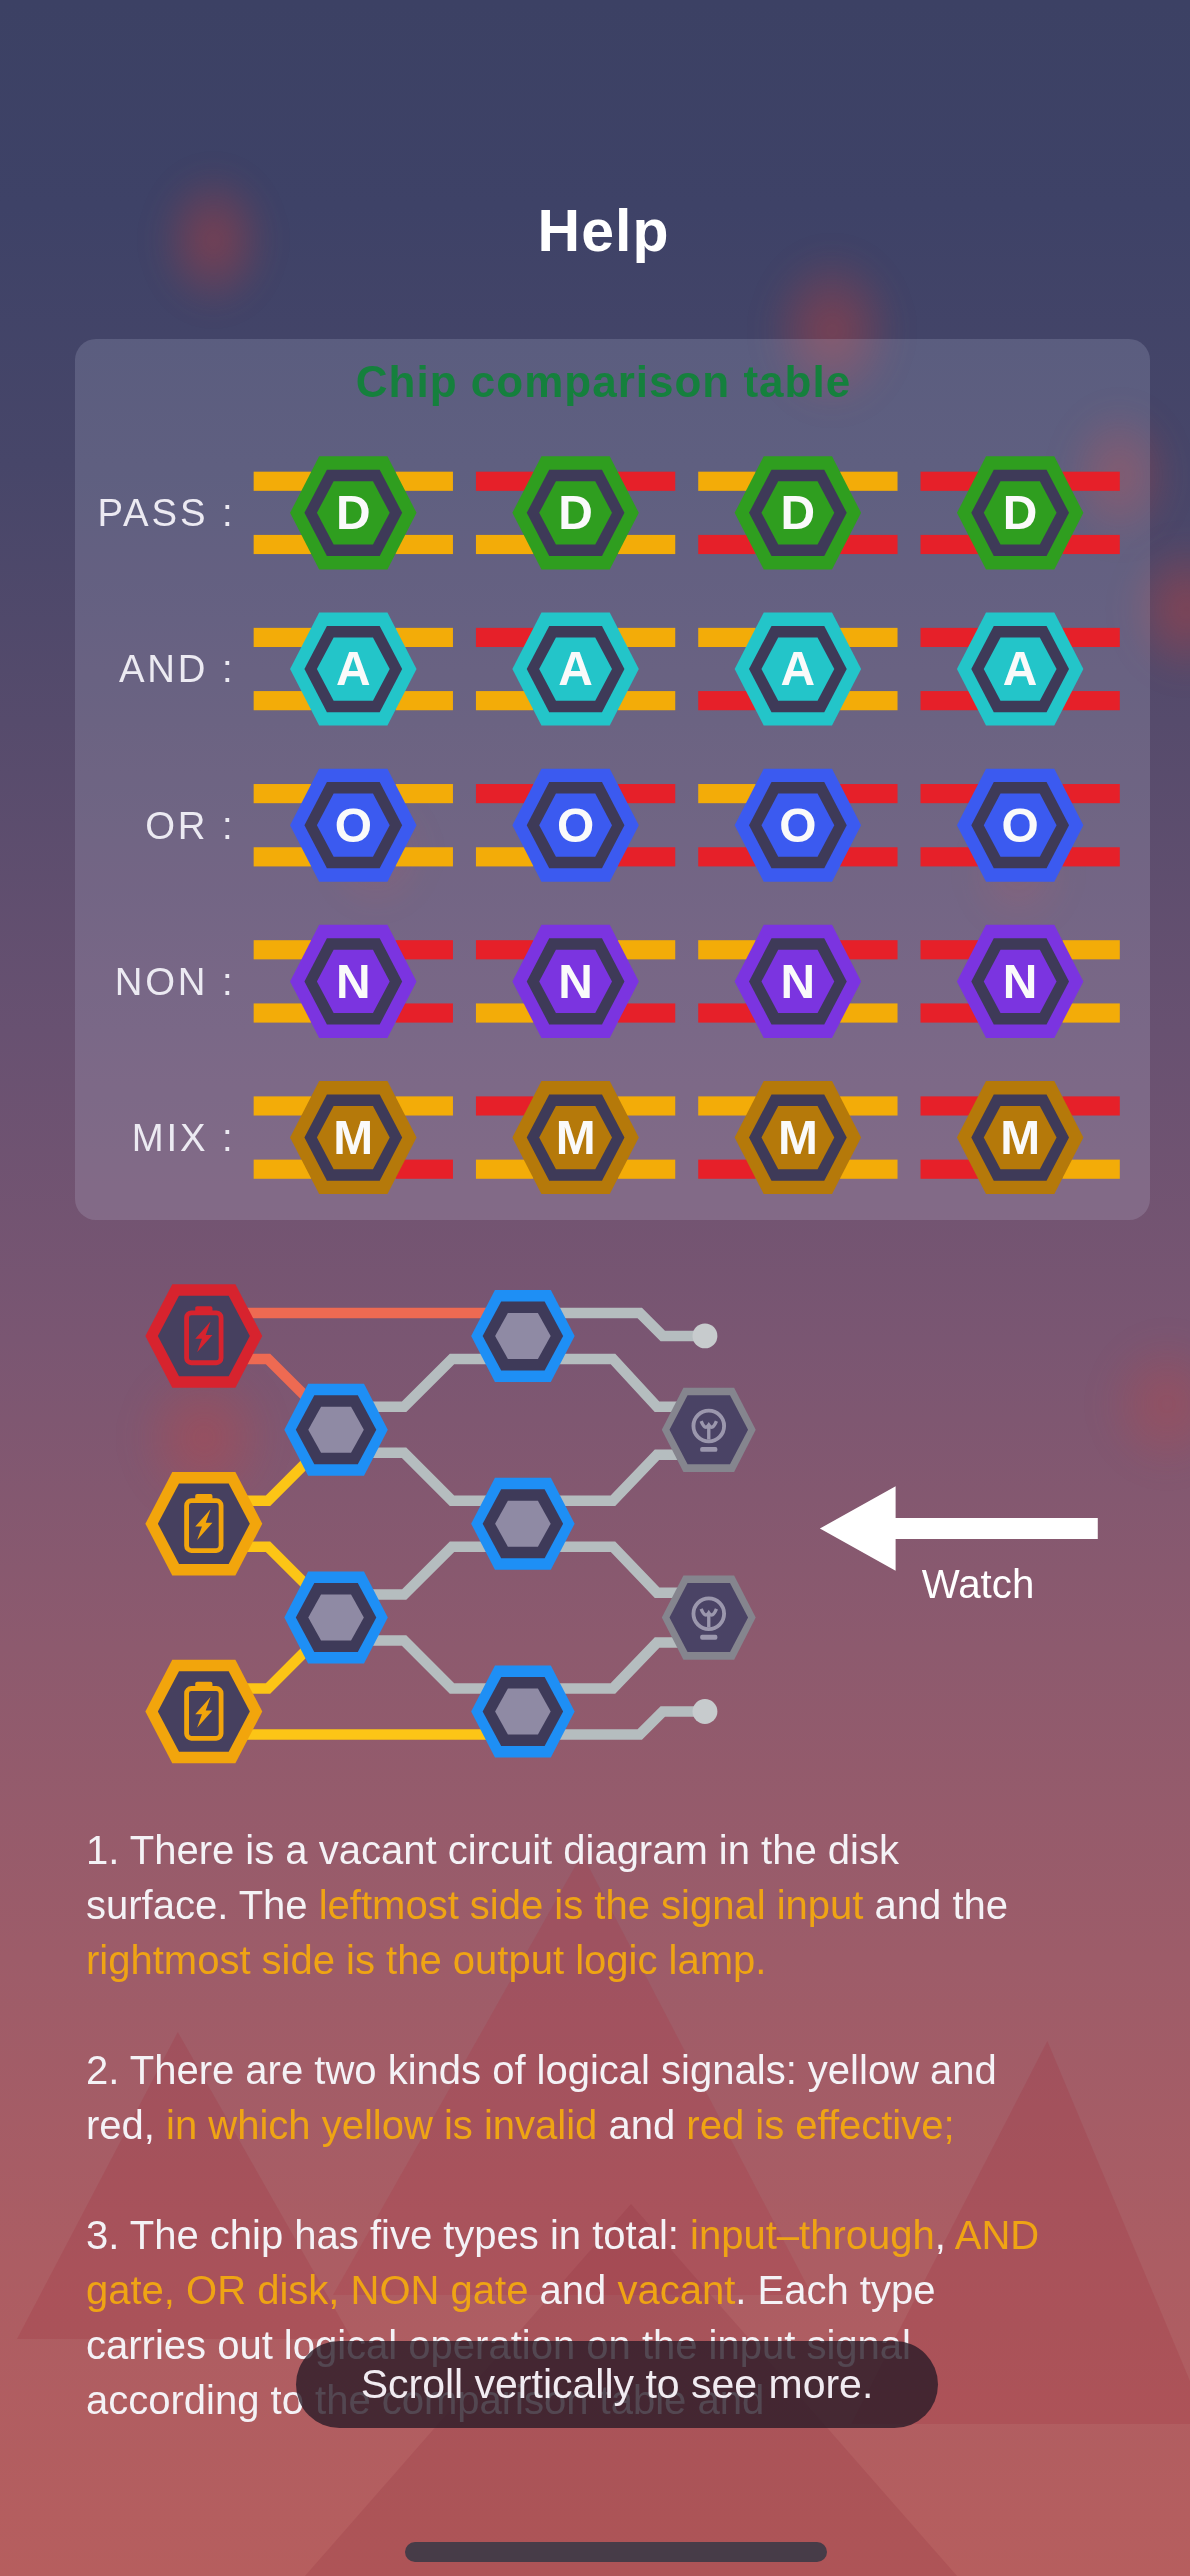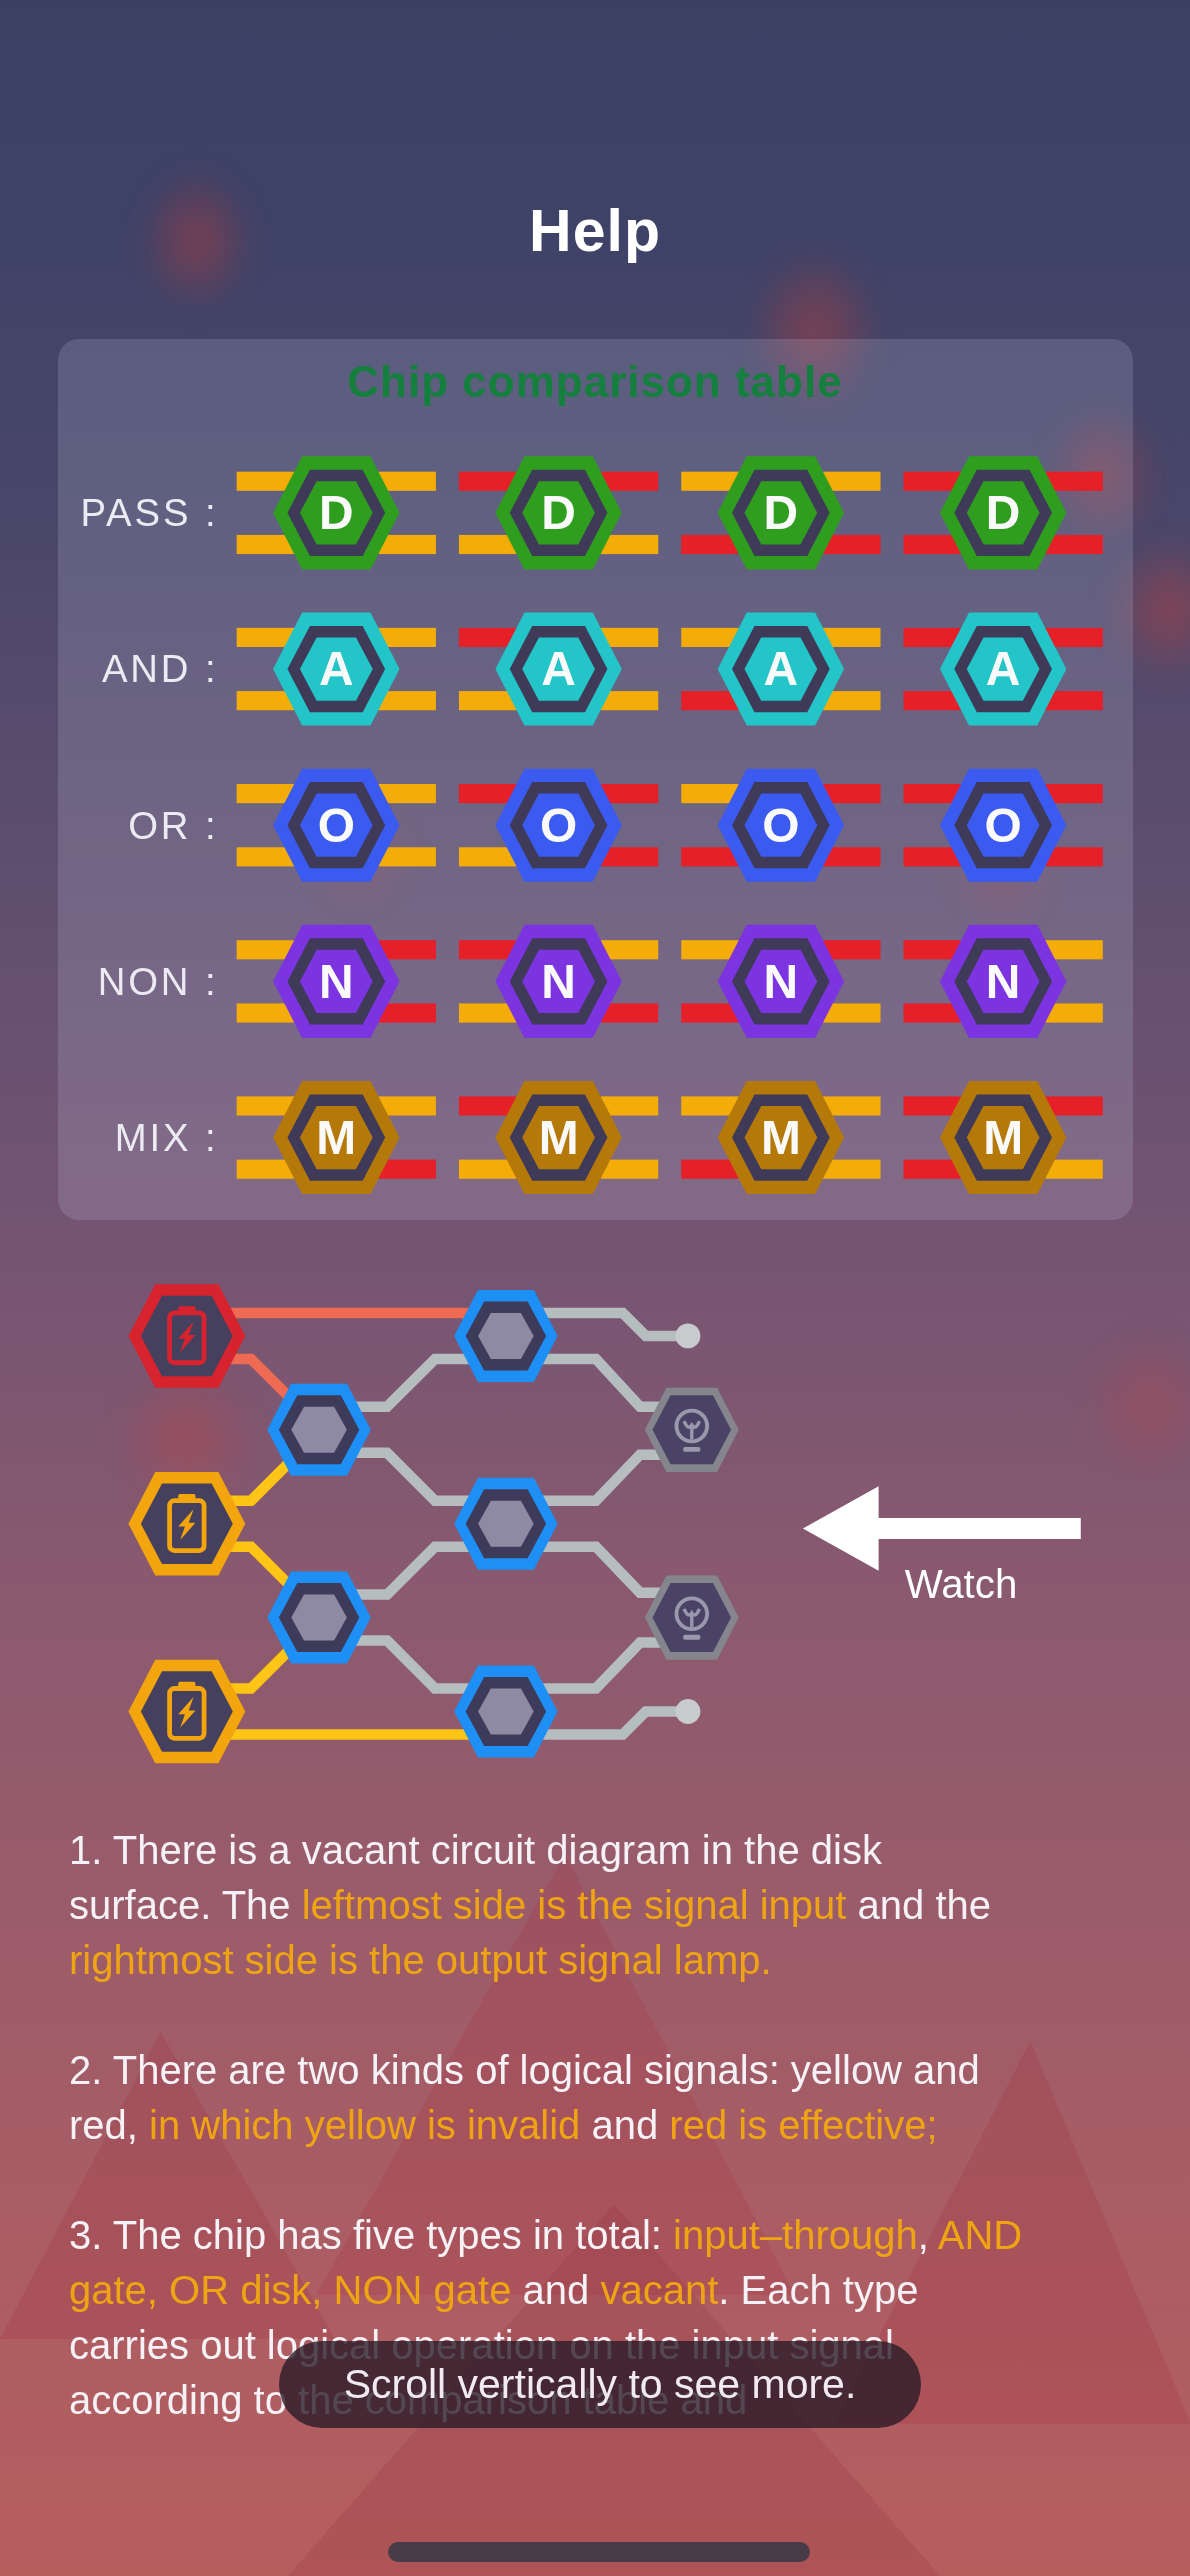--- a/index.html
+++ b/index.html
@@ -5,21 +5,21 @@
   html,body{margin:0;padding:0;}
   body{
     width:1190px;height:2576px;overflow:hidden;position:relative;
     font-family:"Liberation Sans","DejaVu Sans",sans-serif;
     background:linear-gradient(180deg,
       #3c4164 0%, #3e4267 8%, #474669 18%, #564b6c 28%, #685171 40%,
       #7a5672 52%, #8d5a6e 64%, #9d5c69 76%, #ac5d63 88%, #b65e5e 100%);
   }
   .blob{position:absolute;border-radius:50%;filter:blur(13.4px);pointer-events:none;}
   .tri{position:absolute;pointer-events:none;}
-  .screen{position:absolute;inset:0;}
+  .screen{position:absolute;inset:0;margin-left:17px;}
   .page-title{
     position:absolute;left:0;right:0;top:197px;text-align:center;
     color:#ffffff;font-size:59px;font-weight:bold;letter-spacing:1px;
   }
   .close-btn{
     position:absolute;left:988px;top:203px;width:171px;height:79px;
     border:3.8px solid #ffffff;border-radius:17px;background:rgba(255,255,255,0.17);
     color:#ffffff;font-size:42px;display:flex;align-items:center;justify-content:center;
     box-sizing:border-box;cursor:pointer;
   }
@@ -371,21 +371,21 @@
           <rect x="713" y="1706" width="18" height="5" rx="2" fill="#9b97ad"></rect>
         </g>
       </g>
     <g>
       <polygon fill="#ffffff" points="838,1595 917,1551 917,1584 1128,1584 1128,1606 917,1606 917,1639"></polygon>
       <text x="1003" y="1668" font-size="42" fill="#ffffff" text-anchor="middle">Watch</text>
     </g>
   </svg>
 
   <div class="instructions" id="instructions">
-      <p><span>1. There is a vacant circuit diagram in the disk surface. The </span><span class="hl">leftmost side is the signal input</span><span> and the </span><span class="hl">rightmost side is the output signal lamp.</span></p>
+      <p><span>1. There is a vacant circuit diagram in the disk surface. The </span><span class="hl">leftmost side is the signal input</span><span> and the </span><span class="hl">rightmost side is the output logic lamp.</span></p>
       <p><span>2. There are two kinds of logical signals: yellow and red, </span><span class="hl">in which yellow is invalid</span><span> and </span><span class="hl">red is effective;</span></p>
       <p><span>3. The chip has five types in total: </span><span class="hl">input–through</span><span>, </span><span class="hl">AND gate,</span><span> </span><span class="hl">OR disk,</span><span> </span><span class="hl">NON gate</span><span> and </span><span class="hl">vacant</span><span>. Each type carries out logical operation on the input signal according to the comparison table and</span></p>
     </div>
 
   <div class="toast">
     <span>Scroll vertically to see more.</span>
   </div>
 
   <div class="home-indicator"></div>
 </div>

